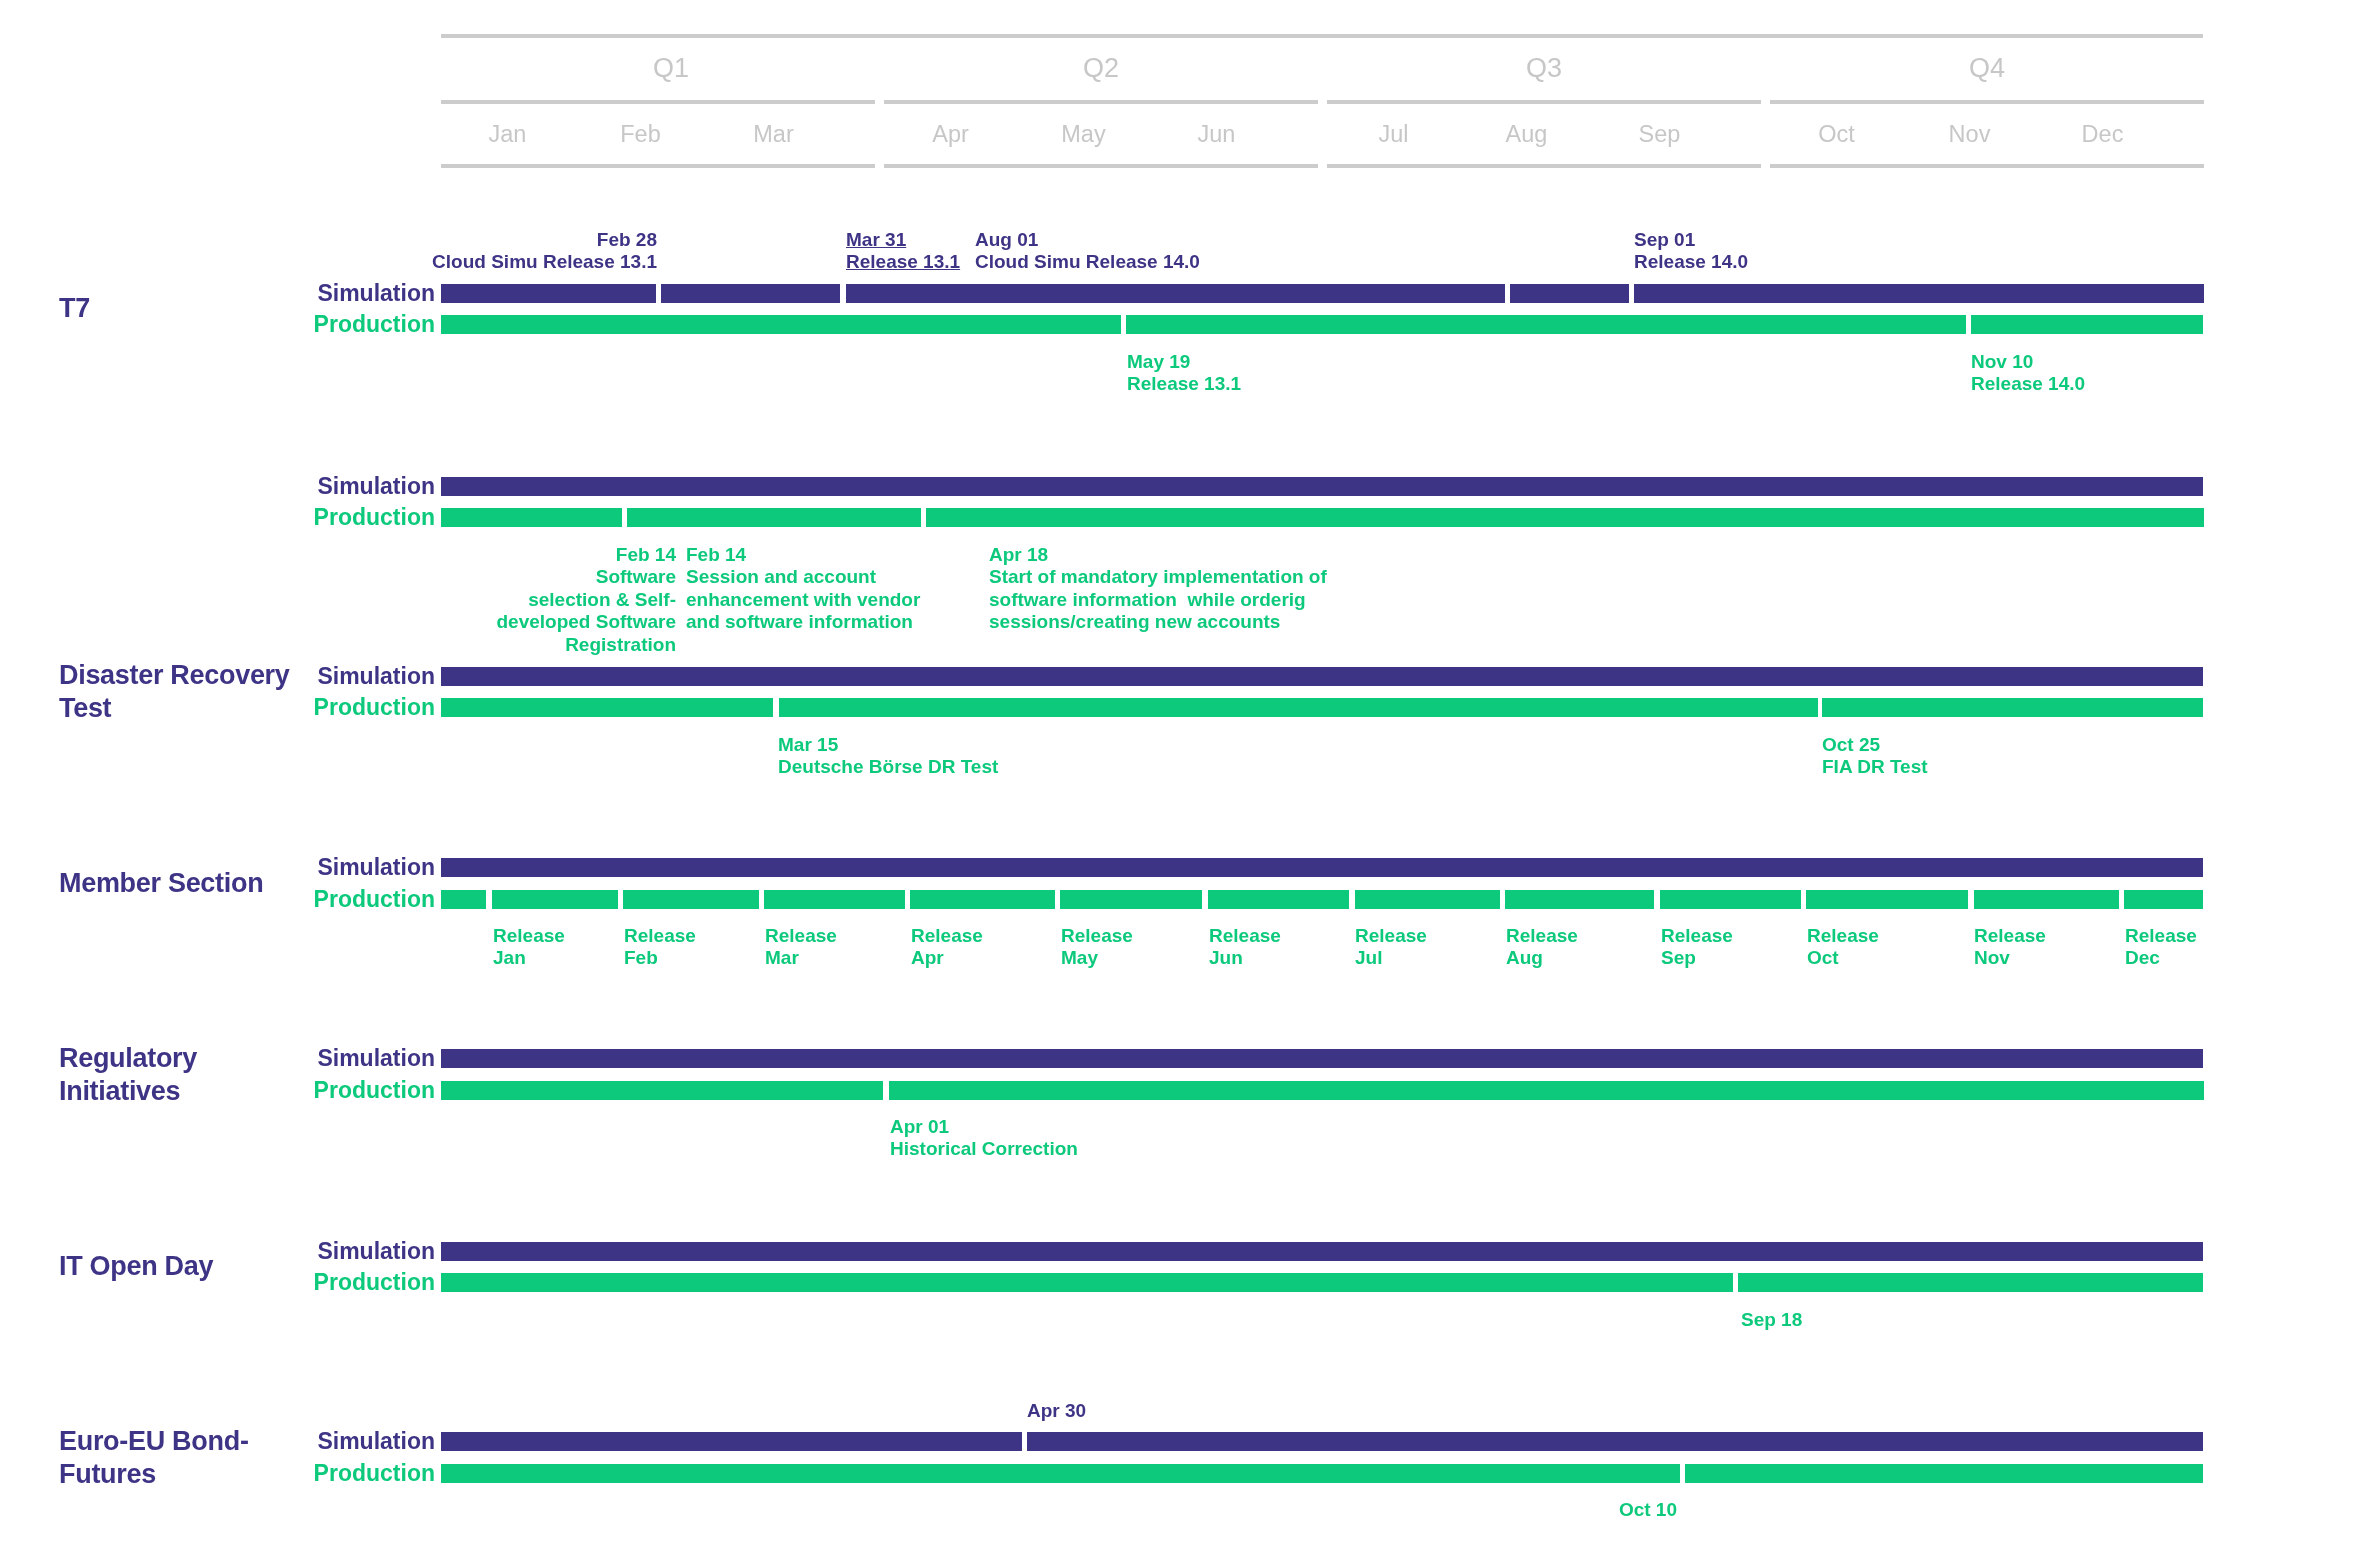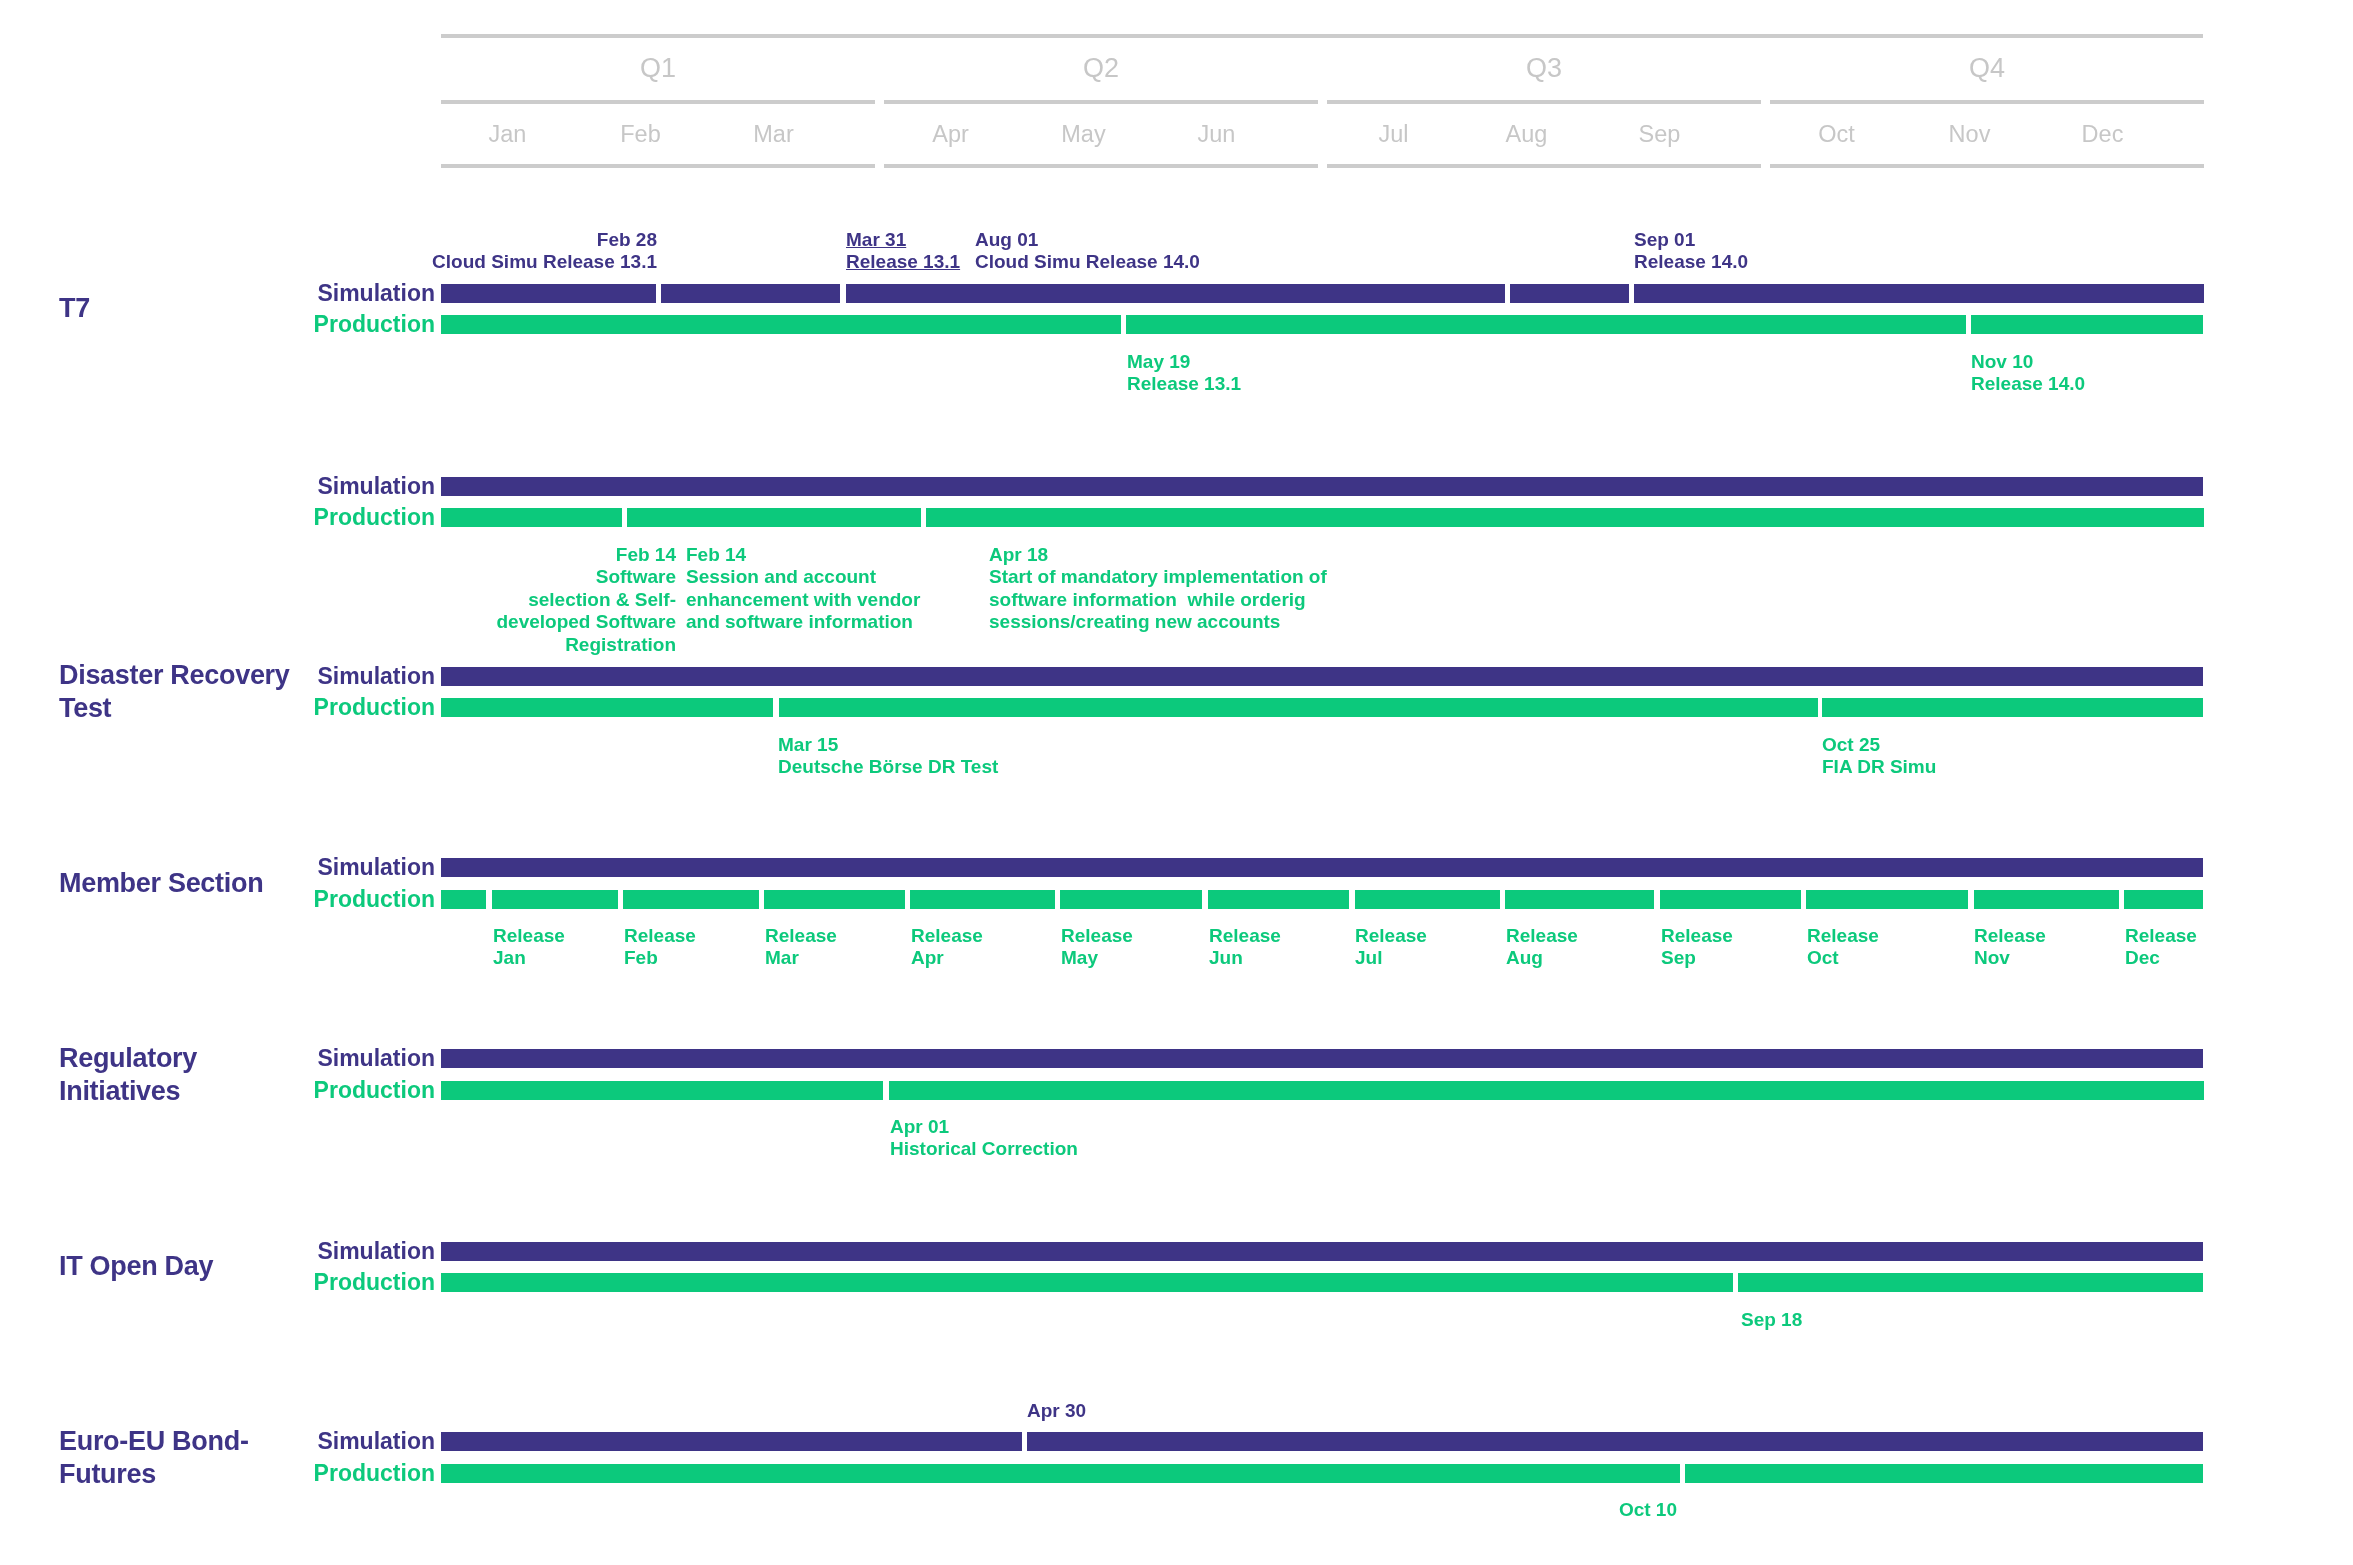--- a/index.html
+++ b/index.html
@@ -35,21 +35,21 @@
   }
   .mslabel div{white-space:pre;}
   .mslabel.above{color:var(--navy);}
   .mslabel.below{color:var(--green);}
 </style>
 </head>
 <body>
 
 <div id="canvas">
     <div class="hline" style="left: 441px; top: 34px; width: 1762px; height: 4.1px;"></div>
-    <div class="qlabel" style="left: 441px; top: 53px; width: 434px;">Q1</div>
+    <div class="qlabel" style="left: 454px; top: 53px; width: 434px;">Q1</div>
     <div class="hline" style="left: 441px; top: 100px; width: 434px; height: 4.1px;"></div>
     <div class="hline" style="left: 441px; top: 164px; width: 434px; height: 4.1px;"></div>
     <div class="monthrow" style="left: 441px; top: 121px; width: 399px;">
       <div class="mcell">Jan</div>
       <div class="mcell">Feb</div>
       <div class="mcell">Mar</div>
     </div>
     <div class="qlabel" style="left: 884px; top: 53px; width: 434px;">Q2</div>
     <div class="hline" style="left: 884px; top: 100px; width: 434px; height: 4.1px;"></div>
     <div class="hline" style="left: 884px; top: 164px; width: 434px; height: 4.1px;"></div>
@@ -145,21 +145,21 @@
     <div class="bar sim" style="left: 441px; top: 667px; width: 1762px; height: 19px;"></div>
     <div class="bar prod" style="left: 441px; top: 698px; width: 332px; height: 19px;"></div>
     <div class="bar prod" style="left: 779px; top: 698px; width: 1039px; height: 19px;"></div>
     <div class="bar prod" style="left: 1822px; top: 698px; width: 381px; height: 19px;"></div>
     <div class="mslabel below" style="left: 778px; top: 734px; text-align: left;">
       <div>Mar 15</div>
       <div>Deutsche Börse DR Test</div>
     </div>
     <div class="mslabel below" style="left: 1822px; top: 734px; text-align: left;">
       <div>Oct 25</div>
-      <div>FIA DR Simu</div>
+      <div>FIA DR Test</div>
     </div>
     <div class="rtitle" style="left: 59px; top: 867px; width: 365px;">
       <div>Member Section</div>
     </div>
     <div class="tracklabel sim" style="left: 177px; top: 858px; width: 258px;">Simulation</div>
     <div class="tracklabel prod" style="left: 177px; top: 890px; width: 258px;">Production</div>
     <div class="bar sim" style="left: 441px; top: 858px; width: 1762px; height: 19px;"></div>
     <div class="bar prod" style="left: 441px; top: 890px; width: 45px; height: 19px;"></div>
     <div class="bar prod" style="left: 492px; top: 890px; width: 126px; height: 19px;"></div>
     <div class="bar prod" style="left: 623px; top: 890px; width: 136px; height: 19px;"></div>

